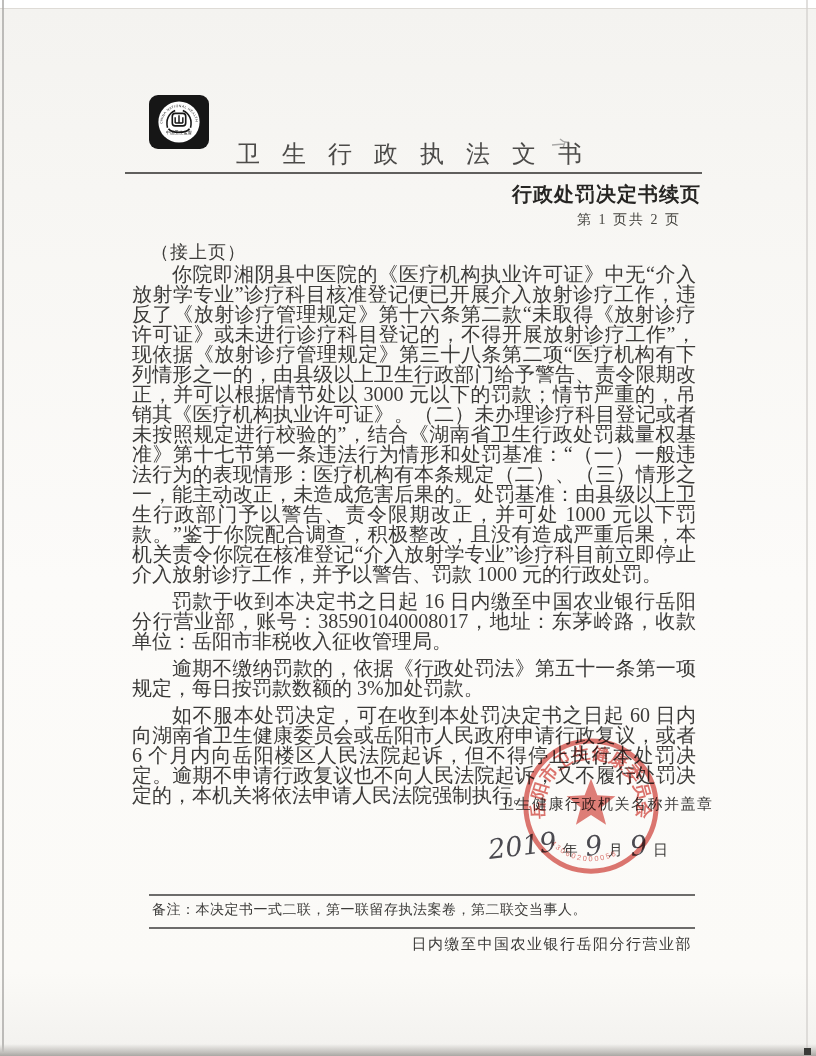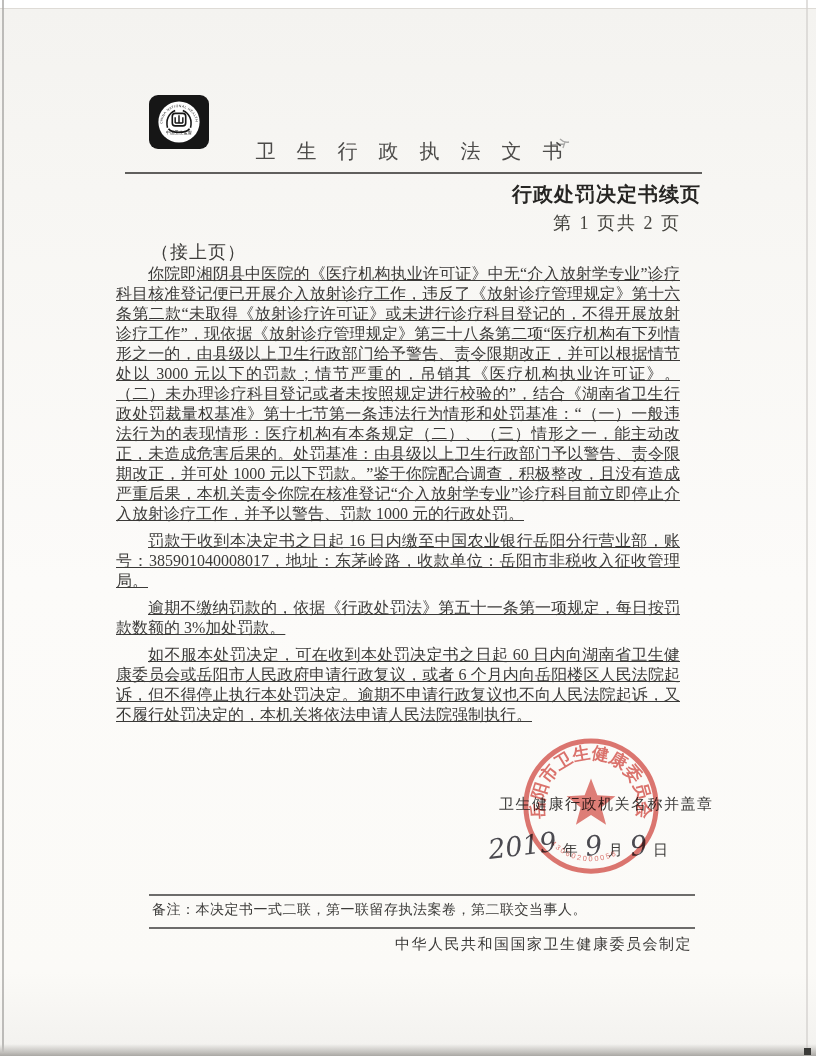--- a/index.html
+++ b/index.html
@@ -10,27 +10,27 @@
   }
   .abs{position:absolute;}
   
   .edge-left{left:2px;top:0;width:2px;height:100%;background:#aaa8a5;opacity:.75;}
   .edge-right{left:806px;top:0;width:2px;height:100%;background:#d4d2ce;opacity:.7;}
   .edge-top{left:0;top:0;width:100%;height:8px;background:#ffffff;border-bottom:1px solid #dedbd6;}
   .edge-bottom{left:0;bottom:0;width:100%;height:12px;background:linear-gradient(180deg,rgba(170,168,164,0) 0,#c2c0bc 70%,#a9a7a3 100%);}
   .corner-dot{left:804px;top:1048px;width:7px;height:7px;background:#3a3a38;}
   
   .logo{left:149px;top:95px;width:60px;height:54px;background:#161616;border-radius:9px;display:flex;align-items:center;justify-content:center;}
-  .doc-type{left:125px;top:138px;width:576px;text-align:center;font-size:20px;letter-spacing:8px;color:#4c4b49;white-space:nowrap;}
+  .doc-type{left:125px;top:138px;width:576px;text-align:center;font-size:24px;letter-spacing:8px;color:#4c4b49;white-space:nowrap;}
   .divider{left:125px;top:172px;width:577px;height:2px;background:#454442;opacity:.85;}
   .doc-title{left:125px;top:181px;width:576px;text-align:right;font-size:20px;font-weight:bold;color:#262523;font-family:"Liberation Sans","DejaVu Sans",sans-serif;letter-spacing:1px;}
-  .page-indicator{left:125px;top:211px;width:556px;text-align:right;font-size:18px;color:#45443f;letter-spacing:2px;}
+  .page-indicator{left:125px;top:211px;width:556px;text-align:right;font-size:14px;color:#45443f;letter-spacing:2px;}
   .continuation{left:151px;top:240px;font-size:18px;color:#3d3c3a;letter-spacing:1px;}
   
-  .body-text{left:116px;top:264px;width:564px;font-size:16px;line-height:20px;text-align:justify;color:#3b3a38;text-decoration:underline;}
+  .body-text{left:132px;top:264px;width:564px;font-size:20px;line-height:20px;text-align:justify;color:#3b3a38;}
   .body-text p{margin:0 0 7px 0;text-indent:2em;}
   
   .sign-label{left:455px;top:795px;font-size:15px;letter-spacing:1.5px;color:#3b3a38;margin-left:44px;}
   .date-row{left:488px;top:832px;display:flex;align-items:baseline;color:#3b3a38;}
   .hand{font-family:"DejaVu Serif","Liberation Serif",serif;font-style:italic;font-size:27px;color:#4b4a50;transform:rotate(-7deg);display:inline-block;line-height:1;}
   .printed{font-size:15px;margin:0 6px;letter-spacing:1px;}
   .stamp{left:512px;top:735px;width:158px;height:148px;mix-blend-mode:multiply;opacity:.88;}
   
   .note-line{left:149px;top:0;width:546px;height:2px;background:#4a4947;opacity:.8;}
   .note-line1{top:894px;}
@@ -106,15 +106,15 @@
       <textPath href="#sealTop" textLength="176">岳阳市卫生健康委员会</textPath>
     </text>
     <text font-size="7.5" fill="#d6534c" letter-spacing="2" font-family="Liberation Sans, sans-serif" opacity=".9">
       <textPath href="#sealBottom" startOffset="8">430602000058</textPath>
     </text>
   </svg>
 
   <div class="abs note-line note-line1"></div>
   <div class="abs note-text">备注：本决定书一式二联，第一联留存执法案卷，第二联交当事人。</div>
   <div class="abs note-line note-line2"></div>
-  <div class="abs issuer">中华人民共和国国家卫生健康委员会制定</div>
+  <div class="abs issuer">日内缴至中国农业银行岳阳分行营业部</div>
 
 </div>
 
 </body></html>

